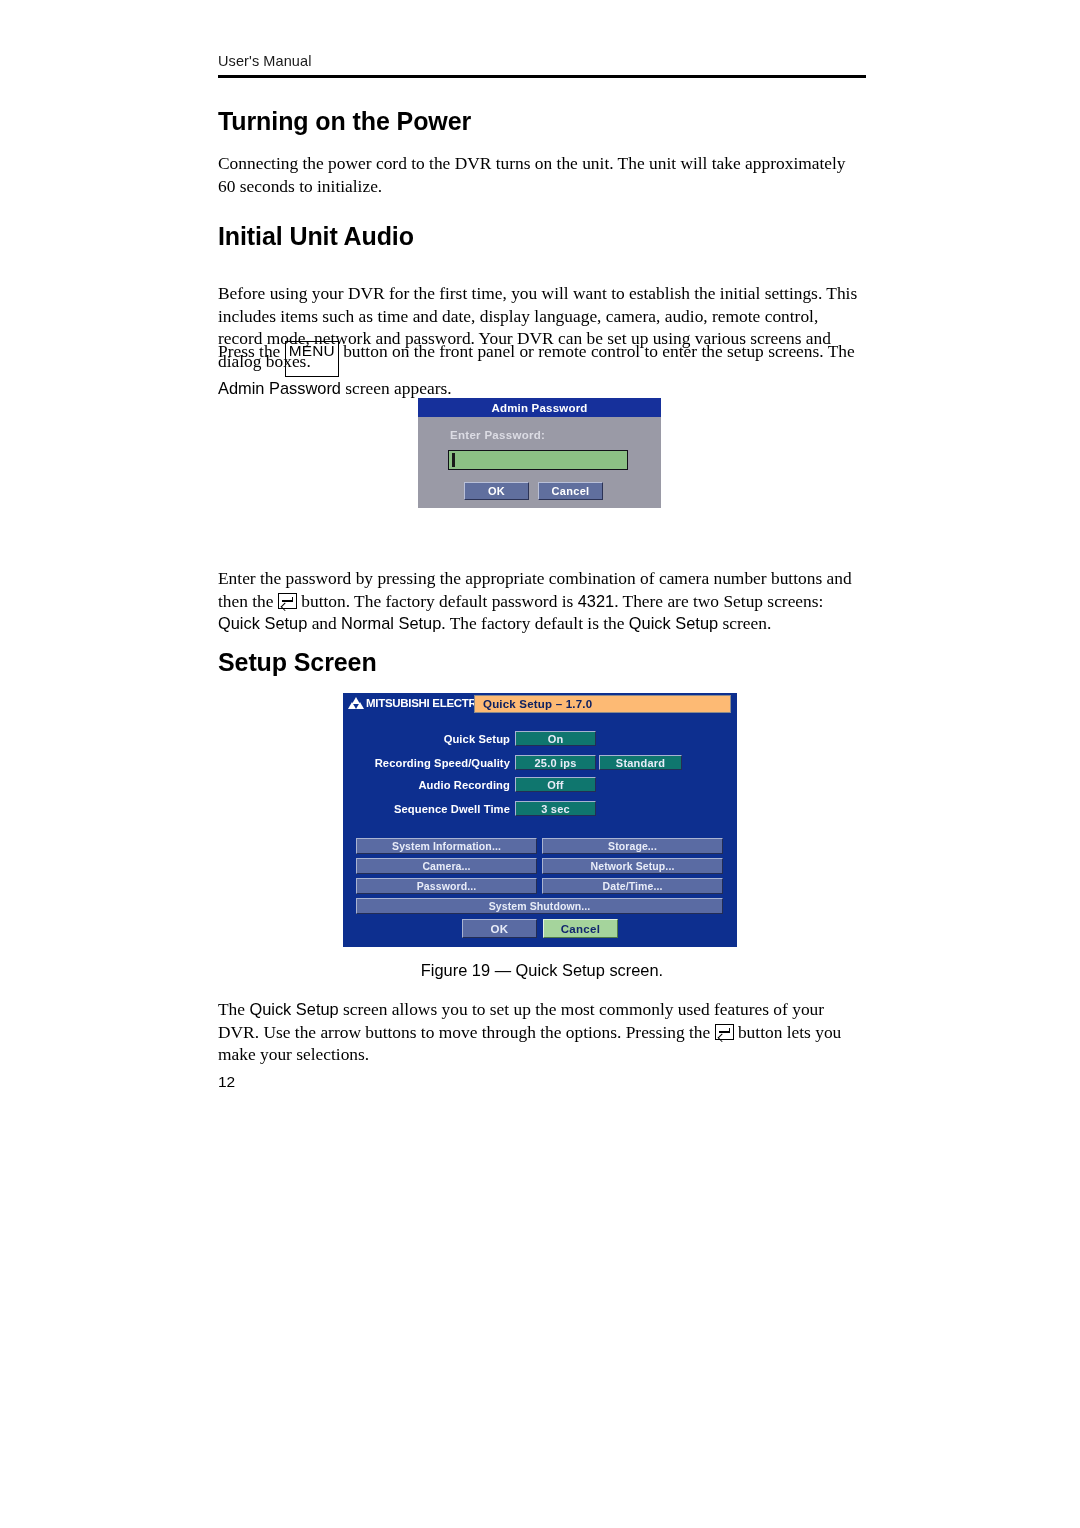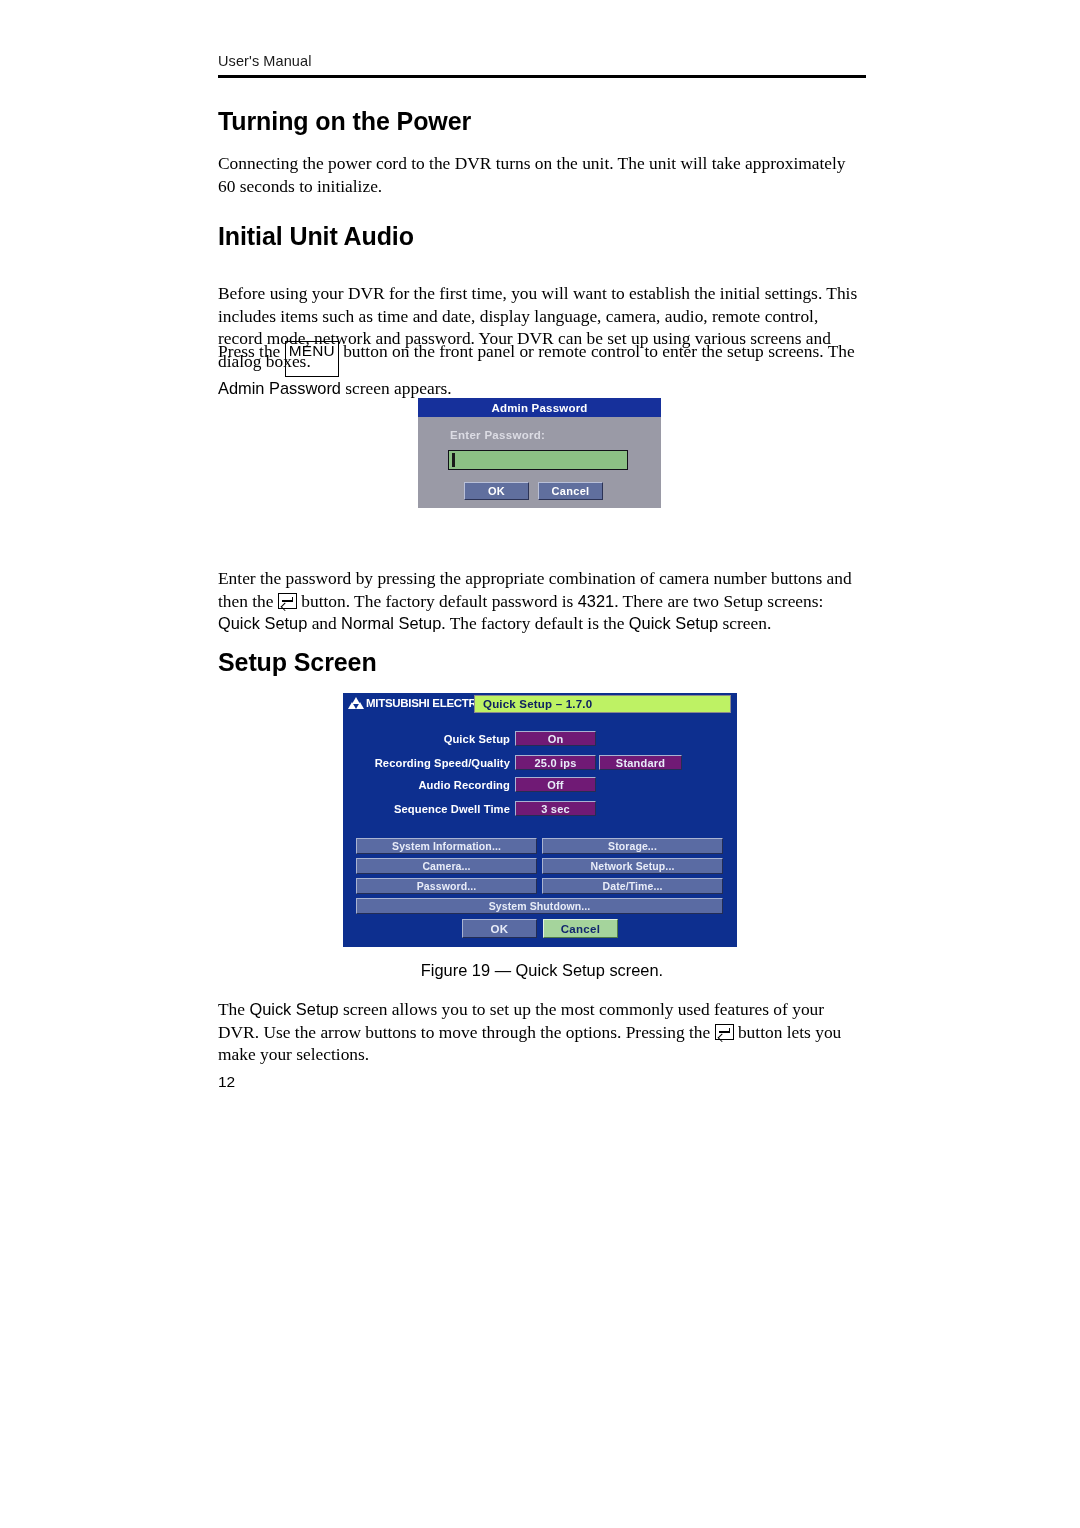--- a/index.html
+++ b/index.html
@@ -279,21 +279,21 @@
     font-weight: bold;
     letter-spacing: -0.3px;
     white-space: nowrap;
   }
   .qs-titlebar {
     position: absolute;
     left: 131px;
     top: 2px;
     width: 257px;
     height: 18px;
-    background: #bef264;
+    background: #fdba74;
     border: 1px solid #8a8a8a;
     box-sizing: border-box;
     display: flex;
     align-items: center;
   }
   .qs-titlebar span {
     margin-left: 8px;
     color: #0d2060;
     font-size: 11.5px;
     font-weight: bold;
@@ -319,21 +319,21 @@
     top: 2px;
     color: #ffffff;
     font-size: 11.2px;
     font-weight: bold;
     white-space: nowrap;
     letter-spacing: 0.1px;
   }
   .qs-field {
     position: absolute;
     height: 15px;
-    background: #701a75;
+    background: #0f766e;
     border-top: 1.5px solid #a9b3d2;
     border-left: 1.5px solid #a9b3d2;
     border-right: 1.5px solid #232d55;
     border-bottom: 1.5px solid #232d55;
     box-sizing: border-box;
     color: #e8ecf8;
     font-size: 11px;
     font-weight: bold;
     display: flex;
     align-items: center;

